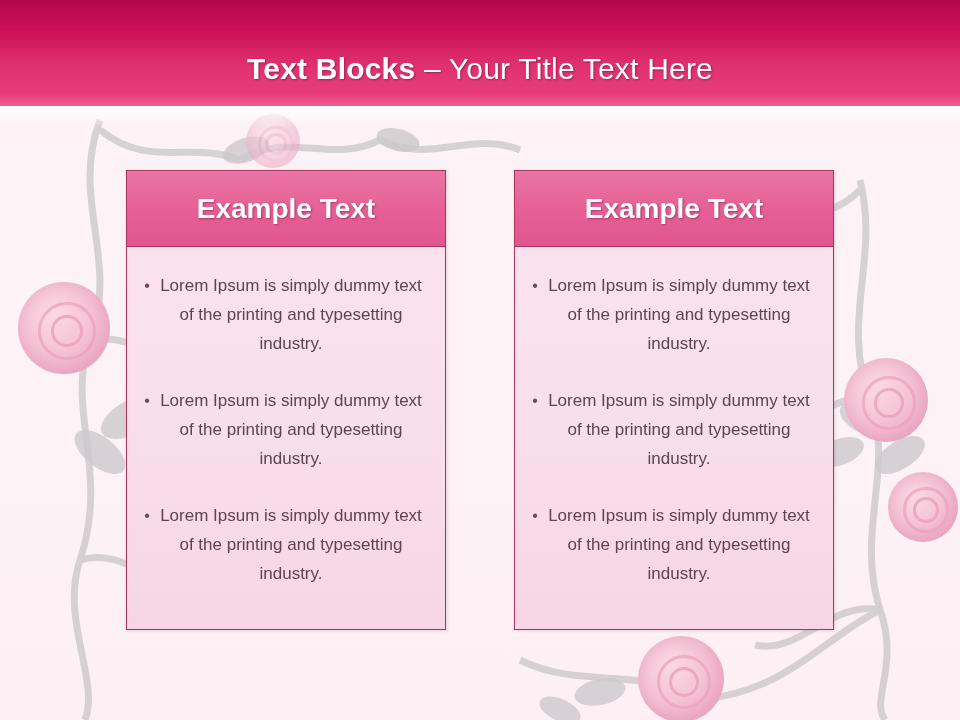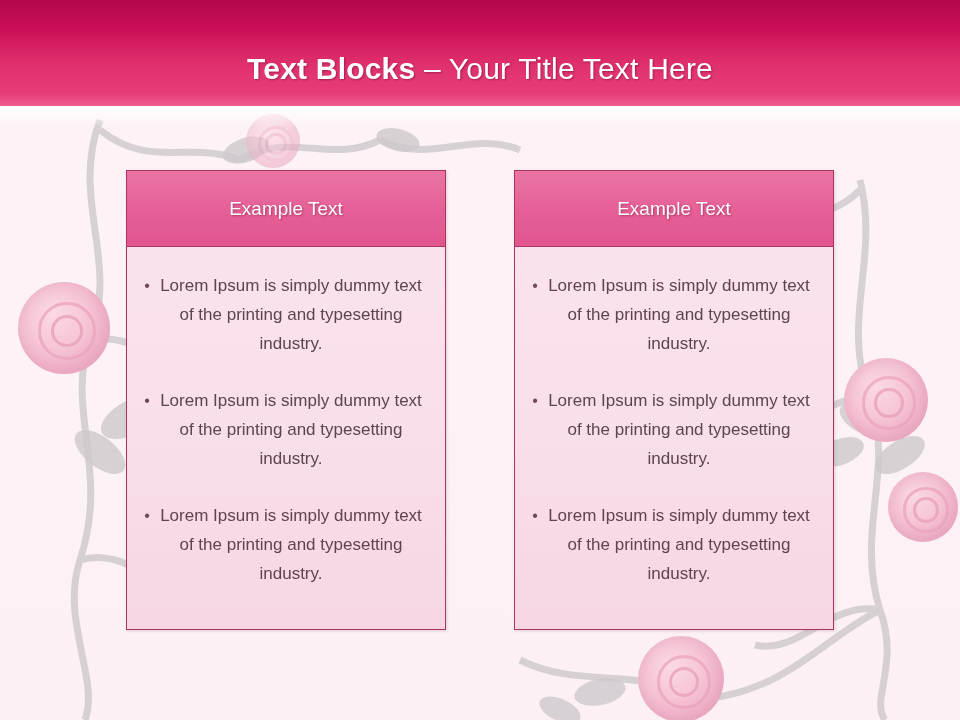--- a/index.html
+++ b/index.html
@@ -108,22 +108,22 @@
     border-bottom: 1px solid #a8355f;
     background: linear-gradient(180deg, #e9budget 0%, #e濃 100%);
     background: linear-gradient(180deg, #ea6fa0 0%, #e55e96 45%, #e1539 100%);
     background: linear-gradient(180deg, #eb74a4 0%, #e55f96 55%, #e2558e 100%);
     display: flex;
     align-items: center;
     justify-content: center;
   }
   .block-head-title {
     color: #ffffff;
-    font-size: 19px;
-    font-weight: normal;
+    font-size: 28px;
+    font-weight: bold;
     text-shadow: 1px 1px 2px rgba(120,20,65,.5);
   }
 
   .block-body {
     padding: 24px 18px 10px 12px;
   }
   .bullet-row {
     display: flex;
     align-items: flex-start;
     margin-bottom: 28px;

